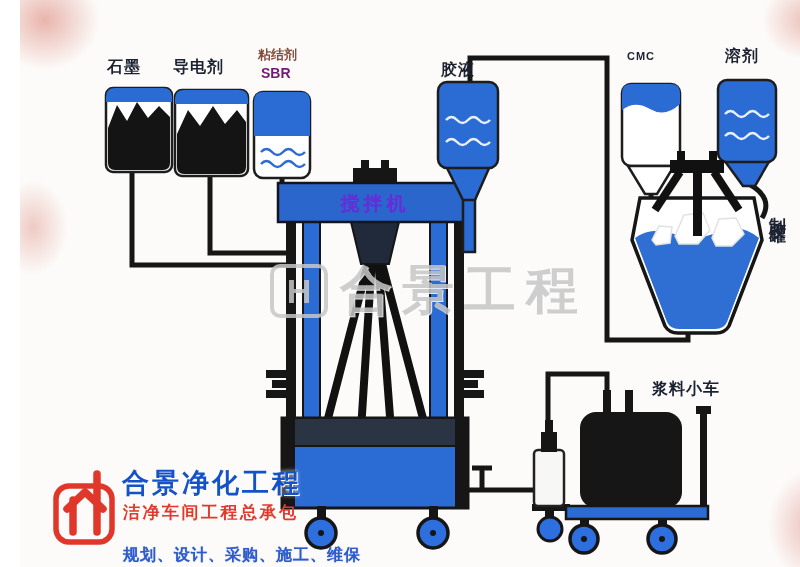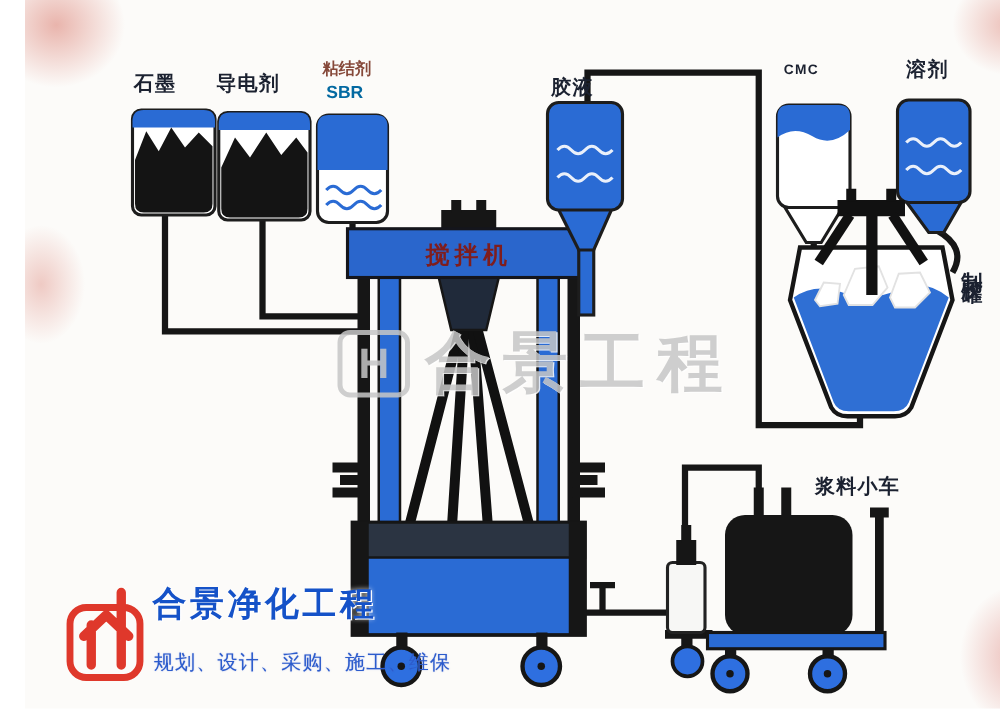--- a/index.html
+++ b/index.html
@@ -1,35 +1,35 @@
 <!DOCTYPE html>
 <html><head>
 <meta charset="utf-8">
 <style>
   html,body{margin:0;padding:0;background:#ffffff;}
   .stage{position:relative;width:800px;height:567px;background:#fcfbf9;overflow:hidden;
          font-family:"Liberation Sans","DejaVu Sans",sans-serif;margin-left:20px;}
   svg{position:absolute;left:0;top:0;}
   .lbl{position:absolute;color:#1b2130;font-size:16px;font-weight:700;letter-spacing:1px;white-space:nowrap;}
   .lbl.binder{font-size:13px;color:#86493a;letter-spacing:0;text-align:right;}
-  .lbl.sbr{font-size:14px;color:#0369a1;font-weight:800;letter-spacing:0;}
+  .lbl.sbr{font-size:14px;color:#701a75;font-weight:800;letter-spacing:0;}
   .lbl.cmc{font-size:11px;letter-spacing:1px;}
-  .lbl.mixer-lbl{color:#7f1d1d;font-size:19px;width:194px;text-align:center;letter-spacing:4px;}
+  .lbl.mixer-lbl{color:#6d28d9;font-size:19px;width:194px;text-align:center;letter-spacing:4px;}
   .lbl.v{writing-mode:vertical-rl;text-orientation:upright;font-size:17px;letter-spacing:5px;}
   .watermark{position:absolute;left:250px;top:256px;display:flex;align-items:center;gap:12px;
              color:#c7c7c7;opacity:.85;pointer-events:none;}
   .wm-logo{width:50px;height:46px;border:4px solid currentColor;border-radius:10px;
            display:flex;align-items:center;justify-content:center;font-size:34px;font-weight:800;}
   .wm-text{font-size:52px;font-weight:700;letter-spacing:10px;text-shadow:1px 1px 0 #ffffff;text-align:center;}
   .f-logo{position:absolute;left:32px;top:462px;}
   .f-company{position:absolute;left:102px;top:465px;font-size:27px;font-weight:700;color:#1552c8;
              letter-spacing:3px;text-shadow:0 0 4px rgba(255,255,255,.9),1px 1px 0 #ffffff;white-space:nowrap;}
   .f-sub{position:absolute;left:103px;top:501px;font-size:17px;font-weight:700;color:#e2392b;
          letter-spacing:2.5px;white-space:nowrap;}
-  .f-serv{position:absolute;left:103px;top:520px;font-size:16px;font-weight:400;color:#2c5ccc;
+  .f-serv{position:absolute;left:103px;top:545px;font-size:16px;font-weight:700;color:#2c5ccc;
           letter-spacing:1px;text-shadow:0 0 1px rgba(70,100,210,.6);white-space:nowrap;}
   .smudge{position:absolute;pointer-events:none;}
   #sm1{left:-30px;top:-30px;width:110px;height:100px;background:radial-gradient(closest-side,rgba(214,110,96,.5),rgba(214,110,96,0));}
   #sm2{left:742px;top:-20px;width:90px;height:80px;background:radial-gradient(closest-side,rgba(214,110,96,.42),rgba(214,110,96,0));}
   #sm3{left:-22px;top:180px;width:70px;height:95px;background:radial-gradient(closest-side,rgba(214,110,96,.35),rgba(214,110,96,0));}
   #sm4{left:748px;top:468px;width:95px;height:115px;background:radial-gradient(closest-side,rgba(210,95,85,.42),rgba(210,95,85,0));}
 </style>
 </head>
 <body>
 
@@ -203,15 +203,16 @@
       <span>H</span>
     </span>
     <span class="wm-text">合景工程</span>
   </div>
 
   <svg class="f-logo" width="64" height="84" viewBox="0 0 64 84">
     <rect x="4" y="24" width="56" height="56" rx="13" fill="none" stroke="#df382b" stroke-width="5.5"></rect>
     <path d="M21,38 V70 M45,12 V70 M15,47 L33,30 L51,47" fill="none" stroke="#df382b" stroke-width="7.5" stroke-linecap="round" stroke-linejoin="round"></path>
   </svg>
   <div class="f-company">合景净化工程</div>
+  <div class="f-sub">洁净车间工程总承包</div>
   <div class="f-serv">规划、设计、采购、施工、维保</div>
 
 </div>
 
 </body></html>

